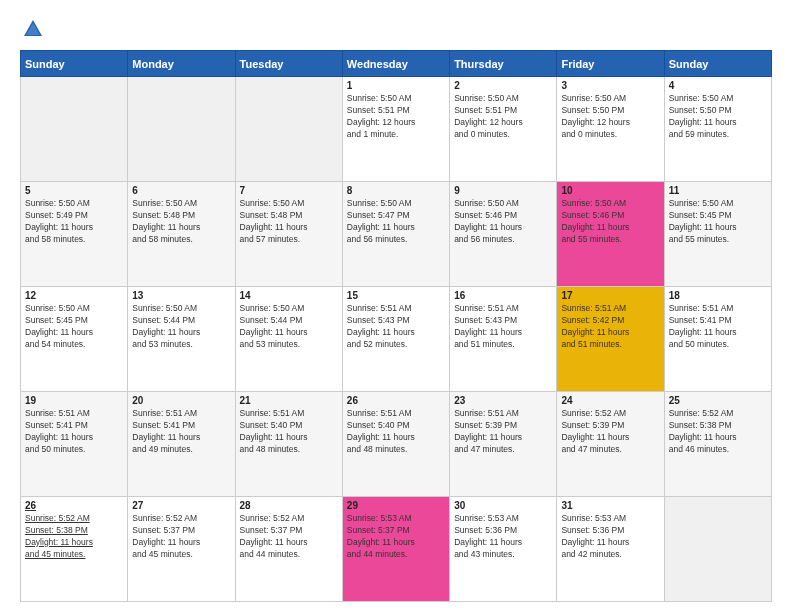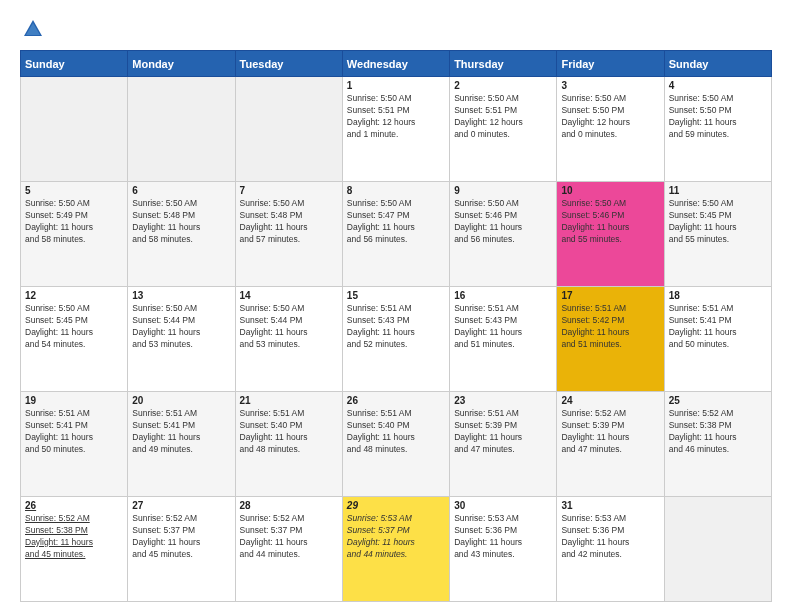--- a/index.html
+++ b/index.html
@@ -345,21 +345,21 @@
 Daylight: 11 hours
 and 45 minutes.</div>
           </td>
           <td style="background: rgb(255, 255, 255);">
             <span class="day-num">28</span>
             <div class="day-info" style="white-space: pre-line;">Sunrise: 5:52 AM
 Sunset: 5:37 PM
 Daylight: 11 hours
 and 44 minutes.</div>
           </td>
-          <td style="background: #fde047; font-style: italic;">
+          <td style="background: #ec4899;">
             <span class="day-num">29</span>
             <div class="day-info" style="white-space: pre-line;">Sunrise: 5:53 AM
 Sunset: 5:37 PM
 Daylight: 11 hours
 and 44 minutes.</div>
           </td>
           <td style="background: rgb(255, 255, 255);">
             <span class="day-num">30</span>
             <div class="day-info" style="white-space: pre-line;">Sunrise: 5:53 AM
 Sunset: 5:36 PM

